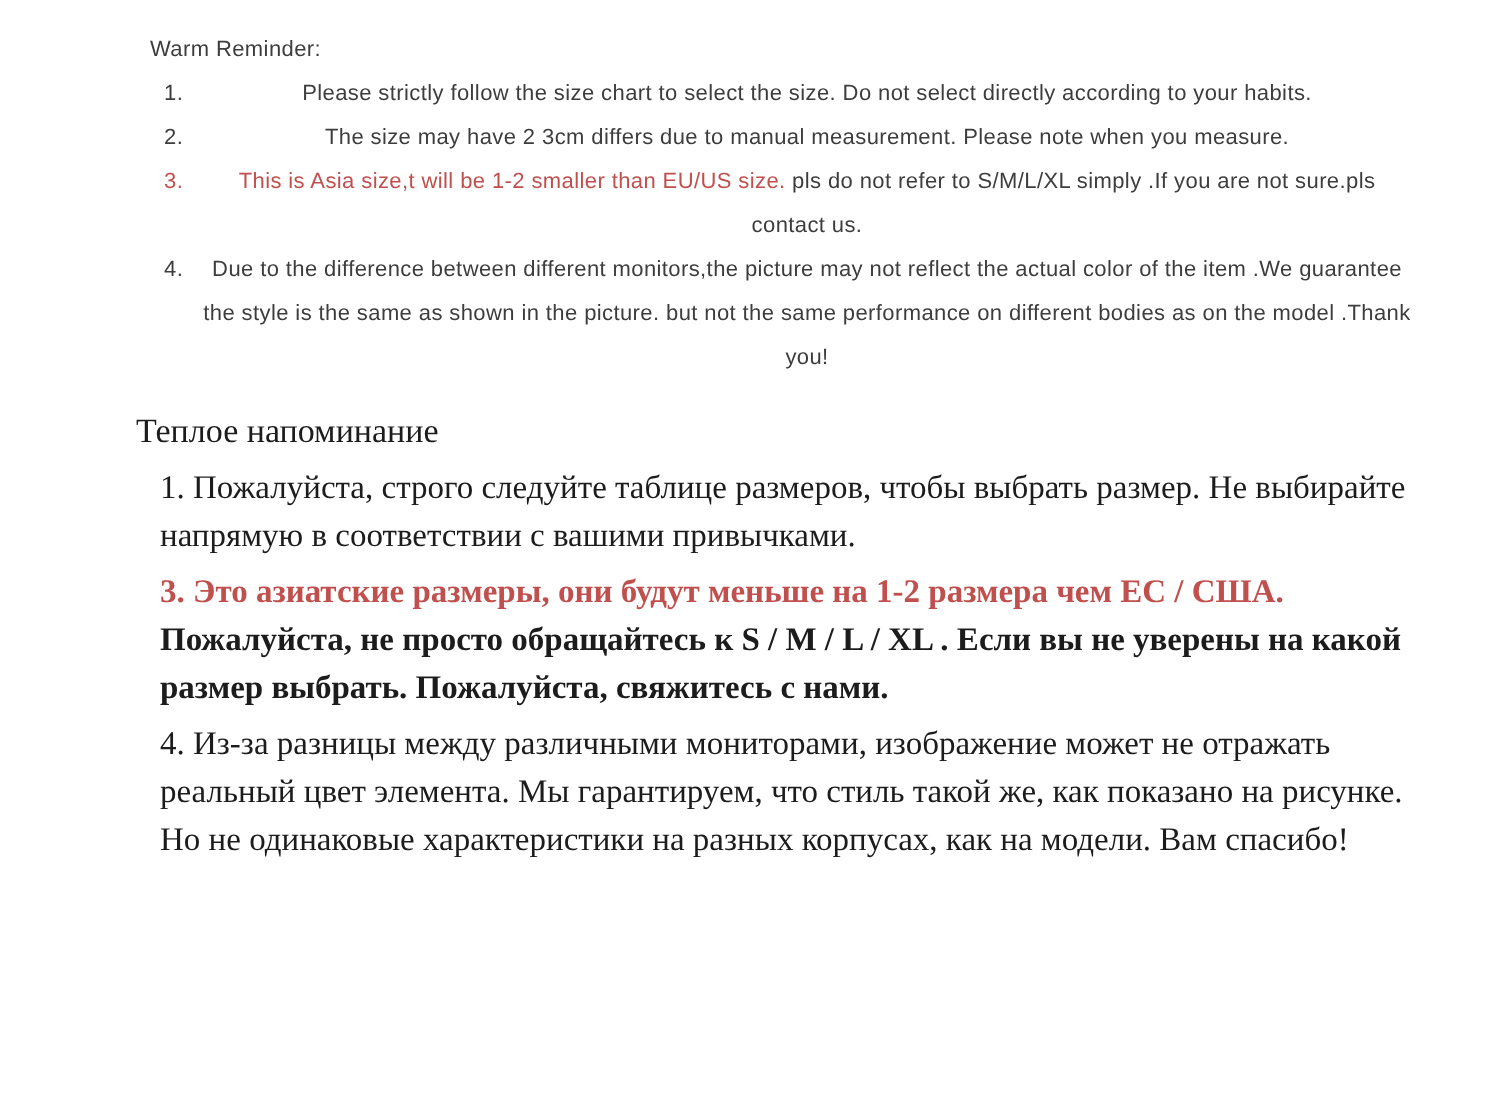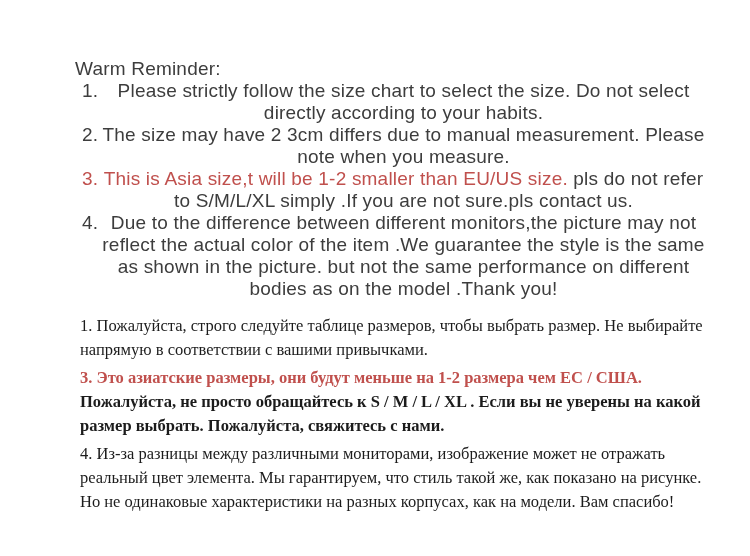--- a/index.html
+++ b/index.html
@@ -9,24 +9,23 @@
     width: 750px;
     height: 556px;
     background: #ffffff;
     overflow: hidden;
     padding: 14px 44px 0 68px;
     font-family: "Liberation Sans", sans-serif;
   }
   
   .en-section {
     color: #3d3d3d;
-    font-size: 19px;
+    font-size: 11px;
     line-height: 22px;
     letter-spacing: 0.2px;
-    margin-top: 44px;
   }
   .en-title {
     margin-left: 7px;
   }
   .en-item {
     display: flex;
     margin-left: 14px;
   }
   .en-num {
     flex: 0 0 auto;
@@ -74,20 +73,21 @@
       <span class="en-text"><span class="red">This is Asia size,t will be 1-2 smaller than EU/US size.</span><span> pls do not refer to S/M/L/XL simply .If you are not sure.pls contact us.</span></span>
     </div>
 
     <div class="en-item">
       <span class="en-num">4.</span>
       <span class="en-text">Due to the difference between different monitors,the picture may not reflect the actual color of the item .We guarantee the style is the same as shown in the picture. but not the same performance on different bodies as on the model .Thank you!</span>
     </div>
   </section>
 
   <section class="ru-section">
+    <div class="ru-title">Теплое напоминание</div>
 
     <p class="ru-para">1. Пожалуйста, строго следуйте таблице размеров, чтобы выбрать размер. Не выбирайте напрямую в соответствии с вашими привычками.</p>
 
 
     <p class="ru-para">
       <span class="red block">3. Это азиатские размеры, они будут меньше на 1-2 размера чем ЕС / США.</span>
       <span class="block">Пожалуйста, не просто обращайтесь к S / M / L / XL . Если вы не уверены на какой размер выбрать. Пожалуйста, свяжитесь с нами.</span>
     </p>
 
     <p class="ru-para">4. Из-за разницы между различными мониторами, изображение может не отражать реальный цвет элемента. Мы гарантируем, что стиль такой же, как показано на рисунке. Но не одинаковые характеристики на разных корпусах, как на модели. Вам спасибо!</p>

